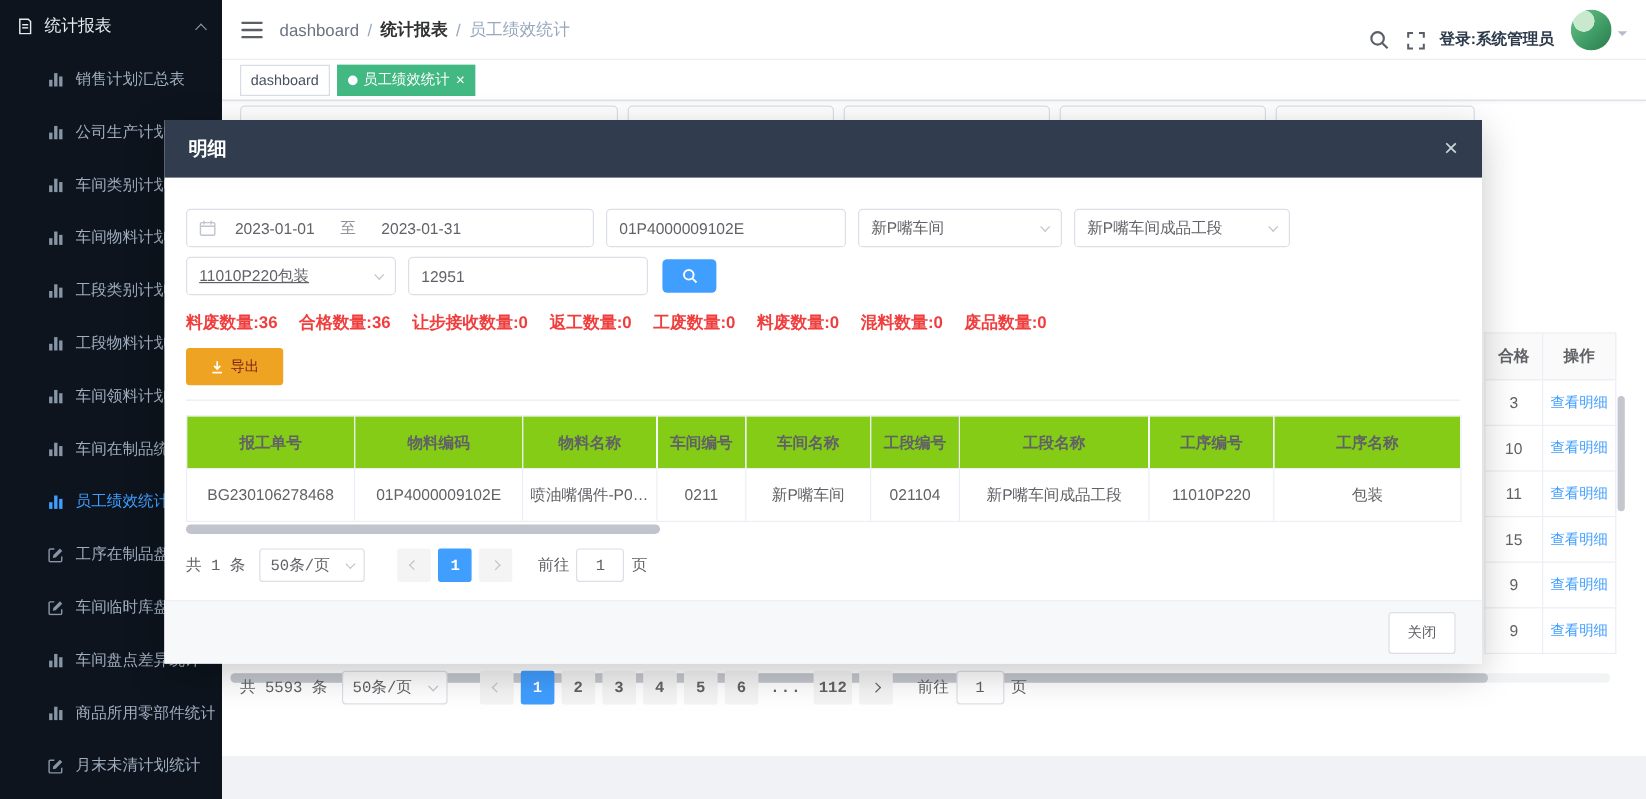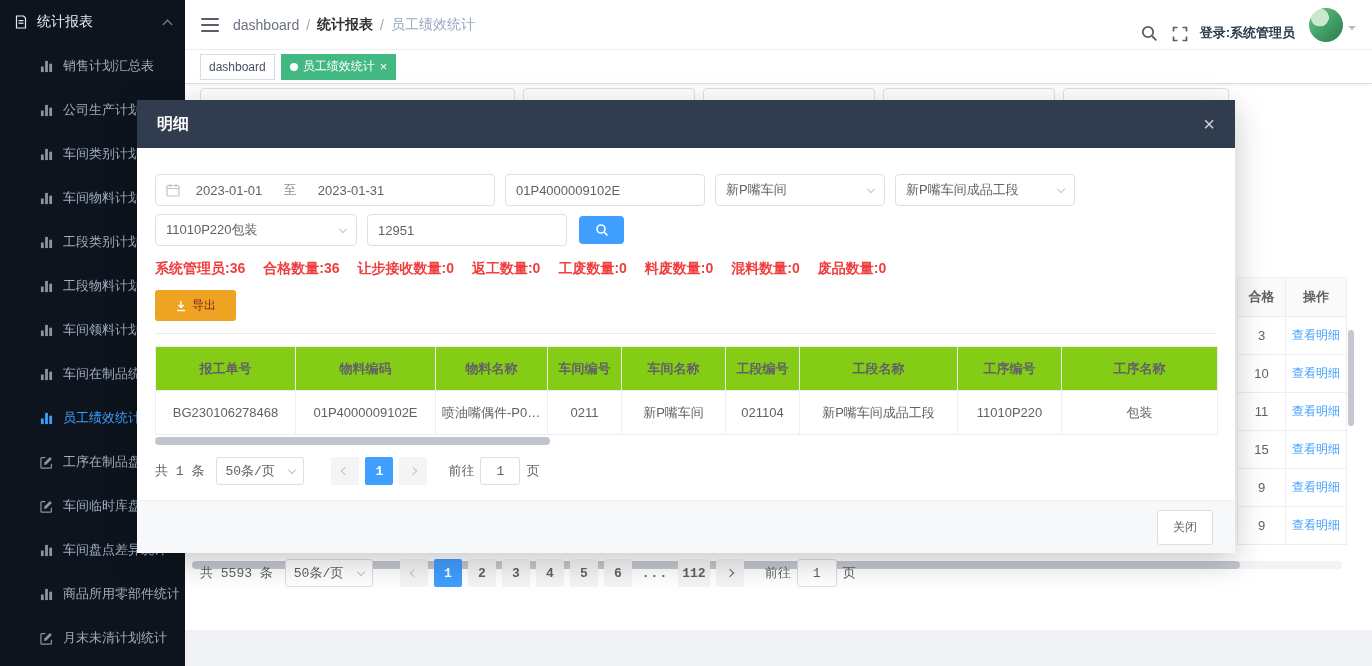--- a/index.html
+++ b/index.html
@@ -92,21 +92,21 @@
   .modal-body { flex:1; padding:26px 18px 0; overflow:hidden; }
   .m-filter-row { display:flex; gap:10px; margin-bottom:8px; align-items:center; }
   .m-box { height:32px; border:1px solid #dcdfe6; border-radius:4px; background:#fff; display:flex; align-items:center; font-size:13px; color:#606266; padding:0 10px; }
   .m-daterange { width:340px; gap:6px; }
   .m-daterange .dr-val { width:86px; text-align:center; }
   .m-daterange .dr-sep { color:#909399; width:24px; text-align:center; }
   .m-input { width:200px; font-family:inherit; font-size:13px; color:#606266; }
   input.m-box { outline:none; }
   .m-select { justify-content:space-between; cursor:pointer; }
   .m-select .chev { width:6px; height:6px; color:#c0c4cc; }
-  .w170 { width:170px; } .w180 { width:180px; } .w175 { width:202px; }
+  .w170 { width:170px; } .w180 { width:180px; } .w175 { width:175px;text-decoration:underline; }
   .m-search-btn { width:45px; height:28px; background:var(--accent-blue,#409eff); border:none; border-radius:4px; display:flex; align-items:center; justify-content:center; cursor:pointer; margin-left:2px; }
   .m-stats { display:flex; gap:18px; margin-top:14px; font-size:14px; font-weight:700; color:var(--stats-red,#f03e3e); flex-wrap:nowrap; }
   .m-export { margin-top:12px; display:inline-flex; align-items:center; gap:5px; background:var(--export-orange,#eea422); color:#7f1d1d; font-size:12px; border:none; border-radius:3px; padding:7px 20px; cursor:pointer; font-family:inherit; }
   .m-divider { border-bottom:1px solid #e9ebef; margin-top:12px; }
   .m-table { width:100%; border-collapse:collapse; table-layout:fixed; margin-top:12px; font-size:13px; color:#606266; }
   .m-table th { background:#84cc16; border:1px solid #ebeef5; height:44px; font-weight:600; text-align:center; padding:0 6px; white-space:nowrap; overflow:hidden; }
   .m-table td { border:1px solid #ebeef5; height:44px; text-align:center; padding:0 6px; white-space:nowrap; overflow:hidden; text-overflow:ellipsis; }
   .m-hscroll { position:relative; height:8px; margin-top:2px; }
   .m-hscroll .thumb { position:absolute; left:0; top:0; width:395px; height:8px; background:#c0c4cc; border-radius:4px; cursor:pointer; }
   .m-pagination { margin-top:12px; }
@@ -504,21 +504,21 @@
             <svg width="14" height="14" viewBox="0 0 14 14">
                 <circle cx="6" cy="6" r="4" fill="none" stroke="#fff" stroke-width="1.6"></circle>
                 <path d="M9 9l3.4 3.4" stroke="#fff" stroke-width="1.6"></path>
               </svg>
           </span>
         </button>
       </div>
 
       <div class="m-stats">
 
-          <span class="stat">系统管理员:36</span>
+          <span class="stat">料废数量:36</span>
 
           <span class="stat">合格数量:36</span>
 
           <span class="stat">让步接收数量:0</span>
 
           <span class="stat">返工数量:0</span>
 
           <span class="stat">工废数量:0</span>
 
           <span class="stat">料废数量:0</span>

